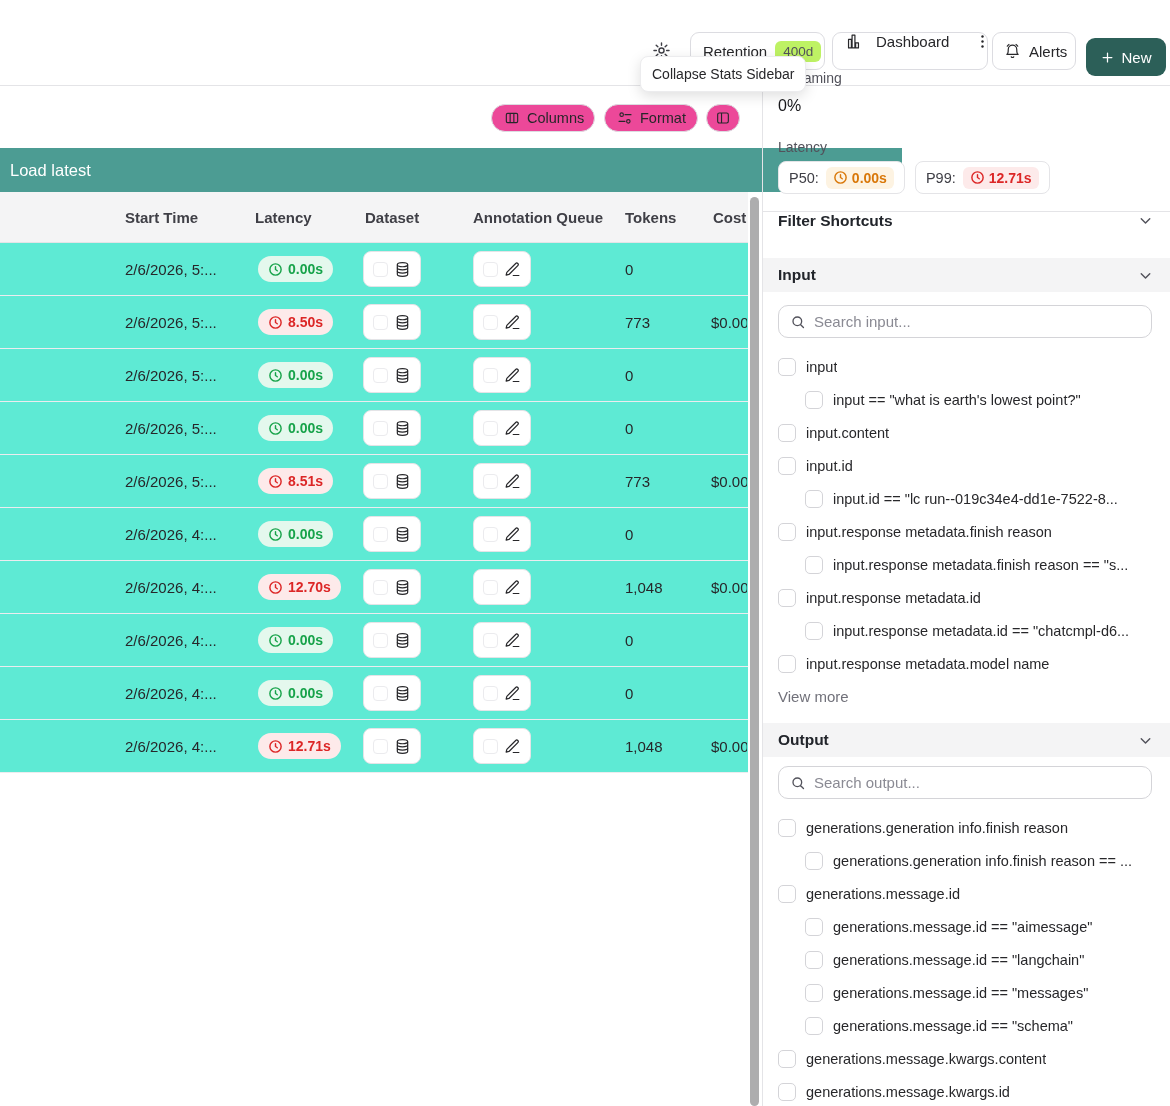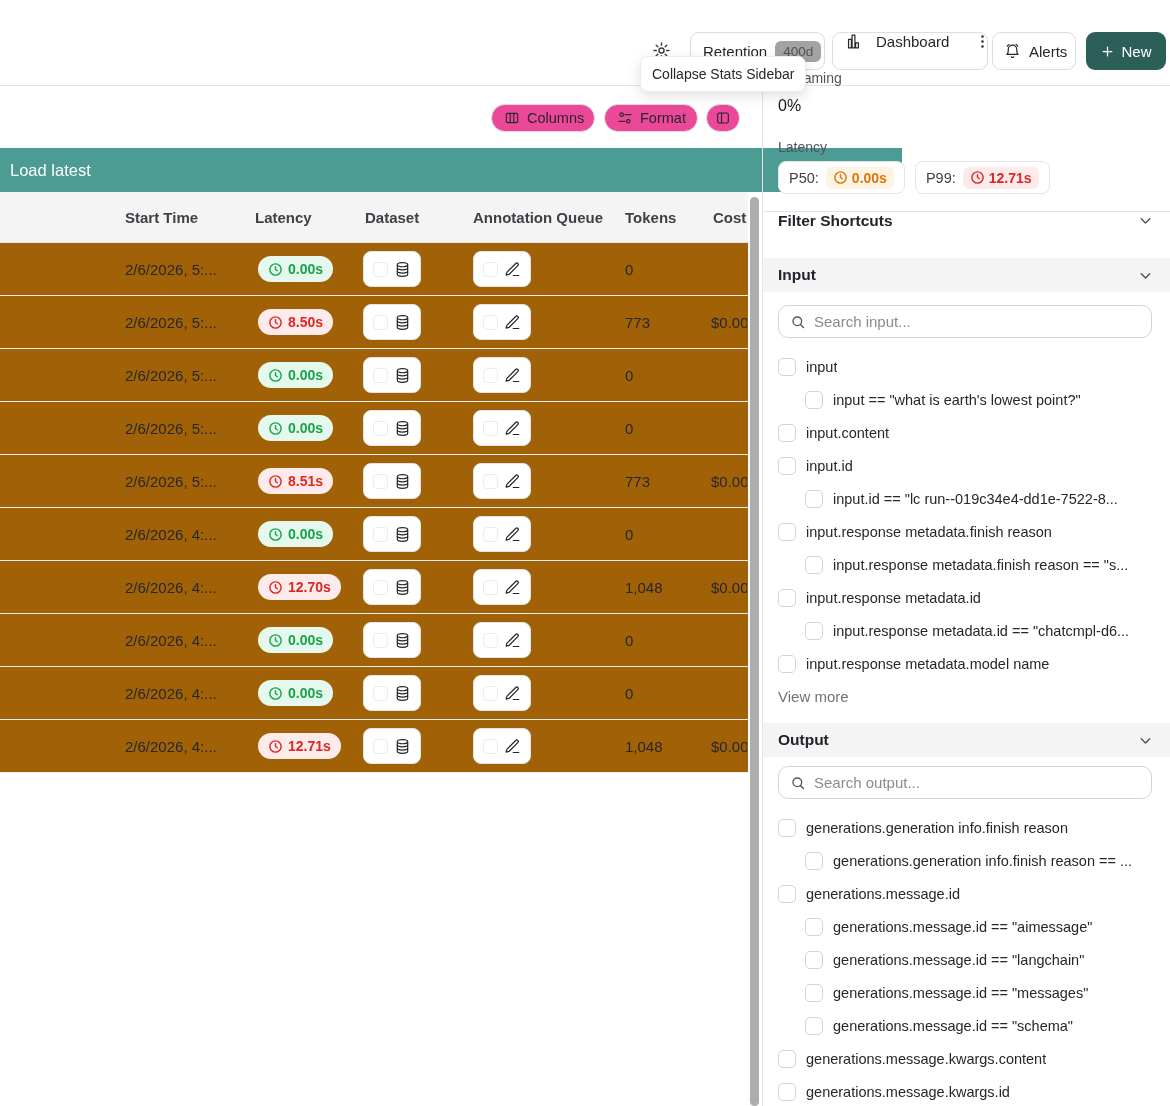--- a/index.html
+++ b/index.html
@@ -13,31 +13,31 @@
 
   
   .hdr-divider { position:absolute; left:0; top:85px; width:1170px; height:1px; background:#e4e4e7; }
   .icon-btn { position:absolute; background:none; border:none; cursor:pointer; }
   .btn {
     position:absolute; height:38px; background:#fff; border:1px solid #dcdce1;
     border-radius:9px; display:flex; align-items:center; gap:8px;
     font-size:15px; color:#27272a; padding:0 12px; cursor:pointer;
     font-family:Liberation Sans, sans-serif;
   }
-  .badge-400 { background:#a3a3a3; color:#52525b; font-size:13.5px; padding:3px 8px; border-radius:6px; }
+  .badge-400 { background:#bef264; color:#52525b; font-size:13.5px; padding:3px 8px; border-radius:6px; }
   .btn-group {
     position:absolute; height:38px; background:#fff; border:1px solid #dcdce1;
     border-radius:9px; display:flex; align-items:stretch;
   }
   .btn-group .seg { display:flex; align-items:flex-start; gap:14px; padding:0 12px; cursor:pointer; font-size:15px; color:#27272a; background:none; border:none; font-family:inherit; }
   .btn-group .vdiv { width:1px; background:#e4e4e7; }
   .btn-new {
     position:absolute; height:38px; background:#2c5f58; color:#fff; border:none;
     border-radius:9px; display:flex; align-items:center; gap:6px; justify-content:center;
-    font-size:15px; padding:0 14px; cursor:pointer; font-family:inherit;
+    font-size:15px; padding:0 14px; cursor:pointer; font-family:inherit;margin-top:6px;
   }
   .tooltip {
     position:absolute; left:640px; top:56px; height:36px; z-index:60;
     background:#fff; border:1px solid #ececee; border-radius:8px;
     box-shadow:0 4px 14px rgba(0,0,0,.13); display:flex; align-items:center;
     padding:0 11px; font-size:14px; color:#27272a; white-space:nowrap;
   }
 
   
   .tbl-toolbar-btn {
@@ -50,21 +50,21 @@
     background:#4c9c93; color:#fff; font-size:16.5px;
     display:flex; align-items:center; padding-left:10px; cursor:pointer; border:none; font-family:inherit;
   }
   .thead {
     position:absolute; left:0; top:192px; width:748px; height:51px;
     background:#f4f4f5; border-bottom:1px solid #e4e4e7;
   }
   .thead span { position:absolute; top:0; height:100%; display:flex; align-items:center; font-weight:700; font-size:15px; color:#3f3f46; }
   .h0{left:125px;} .h1{left:255px;} .h2{left:365px;} .h3{left:473px;} .h4{left:625px;} .h5{left:713px;}
   .tbody { position:absolute; left:0; top:243px; width:748px; }
-  .trow { position:relative; height:53px; border-bottom:1px solid #ececef; background:#a16207; }
+  .trow { position:relative; height:53px; border-bottom:1px solid #ececef; background:#5eead4; }
   .cell { position:absolute; top:0; height:100%; display:flex; align-items:center; font-size:15px; color:#27272a; }
   .c-start{left:125px;} .c-lat{left:258px;} .c-ds{left:363px;} .c-aq{left:473px;} .c-tok{left:625px;}
   .c-cost{left:711px; width:36px; overflow:hidden; white-space:nowrap;}
   .lat-pill { display:inline-flex; align-items:center; gap:5px; height:26px; padding:0 10px; border-radius:13px; font-size:14px; font-weight:600; }
   .lat-ok   { background:#e4f8ed; color:#17a34a; }
   .lat-slow { background:#fdeaea; color:#dc2626; }
   .mini-btn {
     width:58px; height:36px; border:1px solid #e4e4e7; background:#fff; border-radius:8px;
     display:flex; align-items:center; justify-content:center; gap:6px; cursor:pointer;
   }

